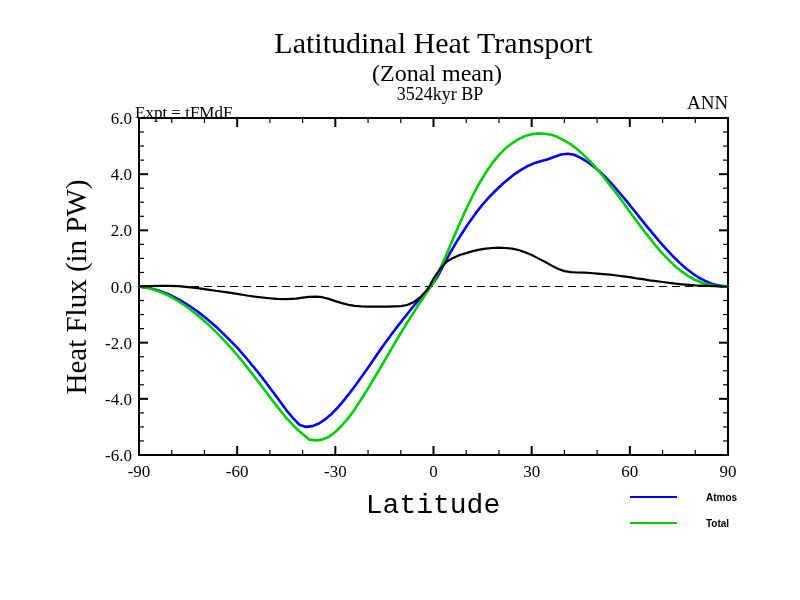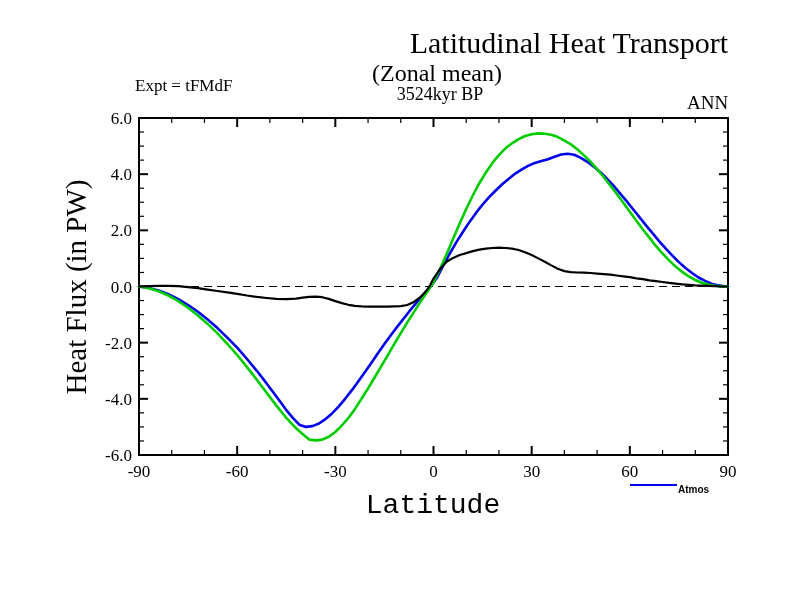--- a/index.html
+++ b/index.html
@@ -1,31 +1,31 @@
 <!DOCTYPE html>
 <html><head>
 <meta charset="utf-8">
 <style>
   html,body{margin:0;padding:0;}
   body{
     width:800px;height:600px;position:relative;background:#ffffff;
     font-family:"Liberation Serif",serif;color:#000;overflow:hidden;
   }
   .abs{position:absolute;white-space:nowrap;}
-  .title{left:139px;width:589px;top:26px;text-align:right;font-size:30px;}
+  .title{left:139px;width:589px;top:26px;text-align:center;font-size:30px;}
   .subtitle{left:410px;top:60px;transform:translateX(-50%);font-size:24px;margin-left:27px;}
   .time-note{left:440px;top:84px;transform:translateX(-50%);font-size:18px;text-align:right;}
-  .expt{left:135px;top:76px;font-size:17px;}
+  .expt{left:135px;top:103px;font-size:17px;}
   .season{left:687px;top:92px;font-size:19px;}
   .ylabel{left:76px;top:287px;transform:translate(-50%,-50%) rotate(-90deg);font-size:29px;}
   .xlabel{left:433px;top:490px;transform:translateX(-50%);font-size:28px;font-family:Liberation Mono, monospace;}
   svg{position:absolute;left:0;top:0;}
   .tick{font-family:"Liberation Serif",serif;font-size:17px;fill:#000;}
   .legend{left:630px;top:484px;}
-  .legend-row{display:flex;height:26px;}
+  .legend-row{display:flex;align-items:center;height:26px;gap:28px;}
   .legend-line{display:inline-block;width:47px;height:2px;background:#000;}
   .legend-label{font-family:"Liberation Sans",sans-serif;font-size:10px;font-weight:bold;margin-left:1px;}
 </style>
 </head>
 <body>
 
 <div class="abs title">Latitudinal Heat Transport</div>
 <div class="abs subtitle">(Zonal mean)</div>
 <div class="abs time-note">3524kyr BP</div>
 <div class="abs expt">Expt = tFMdF</div>
@@ -141,13 +141,17 @@
     <polyline fill="none" stroke="#0000ee" stroke-width="2.6" stroke-linejoin="round" stroke-linecap="round" points="139.0,286.5 148.8,287.9 158.6,290.4 168.4,294.1 178.3,299.1 188.1,305.0 197.9,311.8 207.7,319.6 217.5,328.1 227.3,337.6 237.2,347.7 247.0,359.0 256.8,370.8 266.6,383.4 276.4,396.6 286.3,410.1 292.8,417.9 299.3,424.7 305.9,426.9 312.4,426.1 319.0,423.5 325.5,419.1 332.1,413.4 338.6,406.7 345.1,398.8 351.7,390.4 358.2,381.4 364.8,372.2 371.3,362.9 377.9,353.3 384.4,344.1 391.0,335.1 397.5,326.4 404.1,318.0 410.6,309.8 417.1,301.9 423.7,294.4 430.2,287.1 436.8,278.1 443.3,265.4 449.9,253.4 456.4,242.1 463.0,231.7 469.5,221.9 476.0,212.9 482.6,204.5 489.1,197.2 495.7,190.5 502.2,184.3 508.8,178.7 515.3,173.6 521.9,169.4 528.4,165.7 534.9,162.9 541.5,161.0 548.0,159.3 554.6,156.8 561.1,154.5 567.7,153.7 574.2,154.8 580.8,157.9 587.3,161.8 593.8,166.6 600.4,172.2 606.9,178.7 613.5,185.7 620.0,193.3 626.6,201.1 633.1,209.3 639.6,217.4 646.2,225.6 652.7,233.4 659.3,241.3 665.8,248.6 672.4,255.6 678.9,262.1 685.5,268.0 692.0,273.0 698.5,277.5 705.1,280.9 711.6,283.7 718.2,285.4 724.7,286.2 728.0,286.5"></polyline>
     <polyline fill="none" stroke="#00cc00" stroke-width="2.6" stroke-linejoin="round" stroke-linecap="round" points="139.0,286.5 148.8,288.2 158.6,291.3 168.4,295.5 178.3,301.1 188.1,307.8 197.9,315.4 207.7,323.9 217.5,333.4 227.3,343.8 237.2,355.0 247.0,367.1 256.8,379.7 266.6,392.7 276.4,405.6 286.3,417.9 296.1,428.3 302.6,433.9 309.2,439.6 315.7,440.4 322.2,439.6 328.8,436.7 335.3,432.0 341.9,425.5 348.4,417.9 355.0,408.9 361.5,398.8 368.1,388.4 374.6,377.5 381.1,366.5 387.7,355.3 394.2,344.1 400.8,333.1 407.3,322.4 413.9,312.1 420.4,301.9 427.0,292.1 430.2,287.3 433.5,282.3 440.0,269.1 446.6,254.2 453.1,238.8 459.7,223.6 466.2,209.0 472.8,195.5 479.3,183.2 485.9,172.5 492.4,162.9 498.9,155.1 505.5,148.3 512.0,143.3 518.6,139.1 525.1,136.0 531.7,134.3 538.2,133.4 544.8,133.7 551.3,134.8 557.8,137.1 564.4,140.5 570.9,144.4 577.5,149.5 584.0,155.4 590.6,161.8 597.1,169.1 603.7,177.0 610.2,185.4 616.7,193.8 623.3,202.8 629.8,211.8 636.4,220.8 642.9,229.5 649.5,237.9 656.0,246.1 662.6,253.6 669.1,260.4 675.6,266.6 682.2,271.9 688.7,276.4 695.3,280.0 701.8,282.8 708.4,284.5 714.9,285.7 721.5,286.2 728.0,286.5"></polyline>
     <polyline fill="none" stroke="#000000" stroke-width="2.2" stroke-linejoin="round" stroke-linecap="round" points="139.0,286.5 148.8,286.2 158.6,285.9 168.4,285.9 178.3,286.2 188.1,287.1 197.9,288.2 207.7,289.6 217.5,291.0 227.3,292.4 237.2,293.8 247.0,295.5 256.8,296.9 266.6,298.0 276.4,298.9 286.3,299.1 296.1,298.6 302.6,297.7 309.2,296.9 315.7,296.6 322.2,297.2 328.8,298.9 335.3,301.1 341.9,303.1 348.4,304.8 355.0,305.9 361.5,306.4 368.1,306.7 374.6,306.7 381.1,306.7 387.7,306.7 394.2,306.4 400.8,306.2 407.3,305.0 413.9,301.9 420.4,297.2 427.0,289.9 430.2,285.1 433.5,278.6 440.0,269.1 446.6,261.8 453.1,257.9 459.7,255.0 466.2,253.1 472.8,251.1 479.3,249.7 485.9,248.6 492.4,248.0 498.9,247.7 505.5,248.0 512.0,248.6 518.6,250.0 525.1,252.2 531.7,255.0 538.2,258.4 544.8,261.8 551.3,265.4 557.8,268.8 564.4,271.1 570.9,272.2 577.5,272.5 584.0,272.7 590.6,273.0 597.1,273.6 603.7,274.1 610.2,274.7 616.7,275.5 623.3,276.4 629.8,277.2 636.4,278.4 642.9,279.2 649.5,280.3 656.0,281.2 662.6,282.0 669.1,282.8 675.6,283.7 682.2,284.3 688.7,284.8 695.3,285.4 701.8,285.7 708.4,285.9 714.9,286.2 721.5,286.5 728.0,286.5"></polyline>
   </svg>
 
 <div class="abs legend">
   <div class="legend-row">
     <span class="legend-line" style="background: rgb(0, 0, 238);"></span>
       <span class="legend-label">Atmos</span>
   </div>
+  <div class="legend-row">
+    <span class="legend-line" style="background: rgb(0, 204, 0);"></span>
+      <span class="legend-label">Total</span>
+  </div>
 </div>
 
 </body></html>

